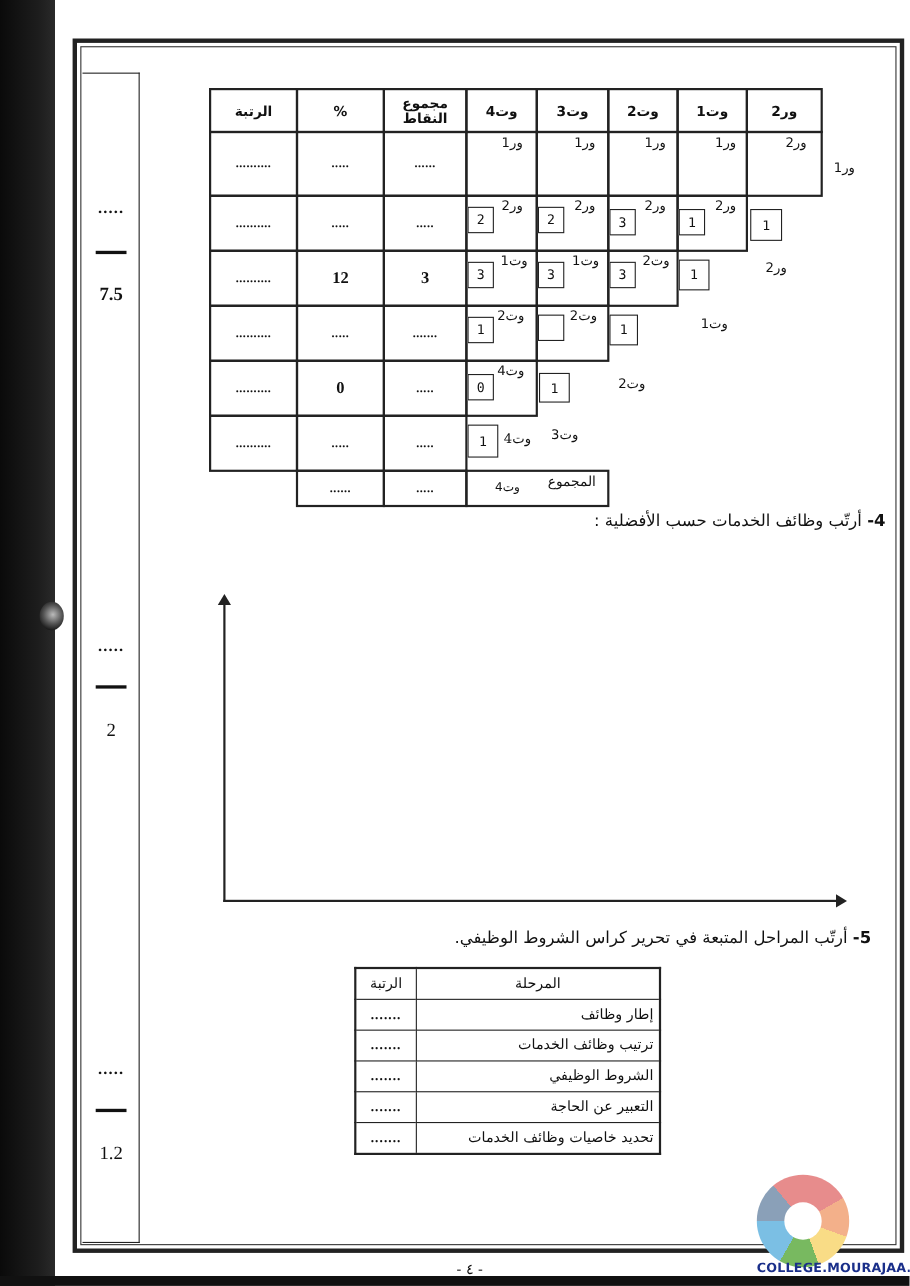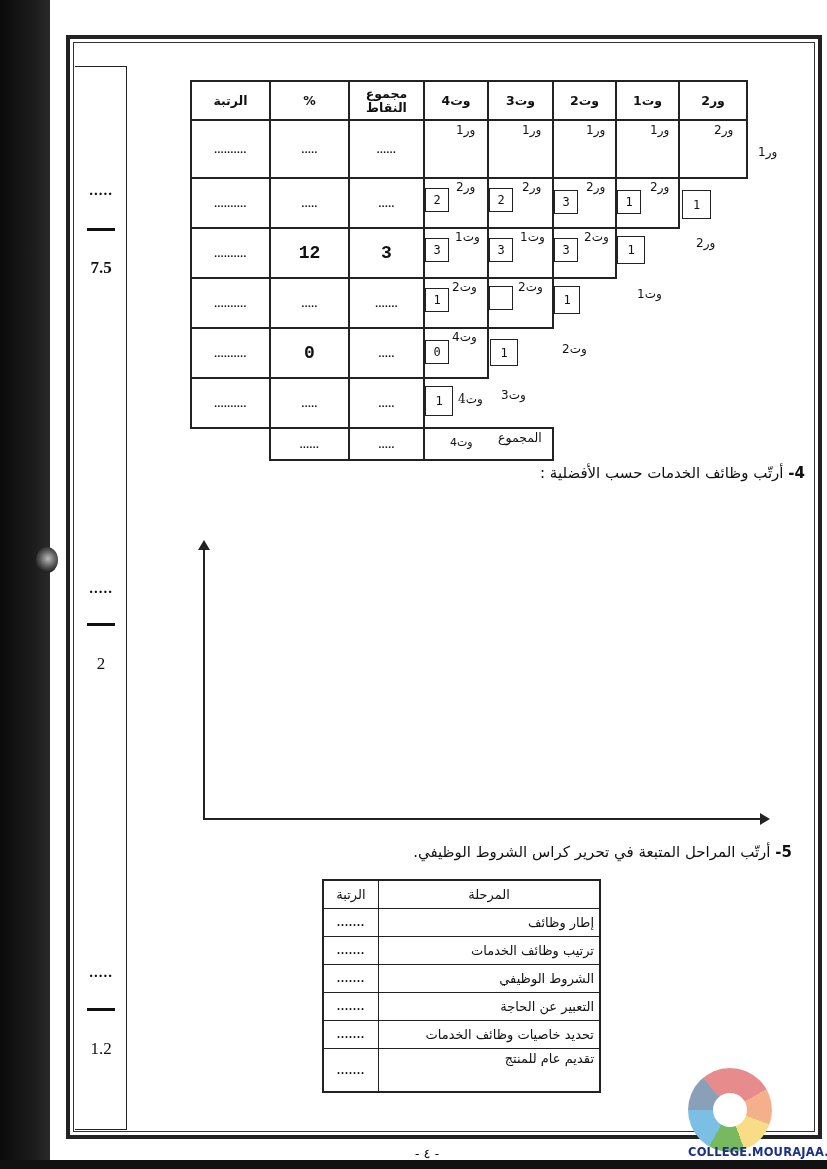--- a/index.html
+++ b/index.html
@@ -13,21 +13,21 @@
   .bottom-strip { left:0; top:1160px; width:827px; height:9px; background:#111; }
   .frame-outer { left:66px; top:35px; width:756px; height:1104px; border:4px solid #222; box-sizing:border-box; }
   .frame-inner { left:73px; top:42px; width:742px; height:1090px; border:1.5px solid #333; box-sizing:border-box; }
   .margin-col { left:75px; top:66px; width:52px; height:1064px; border:1.5px solid #222; border-left:none; box-sizing:border-box; }
   .mark-dots { font-family:"Liberation Serif", serif; font-weight:bold; font-size:15px; letter-spacing:1px; width:52px; text-align:center; }
   .mark-bar { width:28px; height:3px; background:#111; }
   .mark-val { font-family:"Liberation Serif", serif; font-size:17px; width:52px; text-align:center; }
   .gcell { border:2px solid #222; box-sizing:border-box; position:absolute; background:transparent; }
   .hd { font-family:"DejaVu Sans", sans-serif; font-weight:bold; font-size:12.5px; display:flex; align-items:center; justify-content:center; text-align:center; line-height:1.05; direction:rtl; }
   .dots { font-family:"Liberation Serif", serif; font-weight:bold; font-size:11px; letter-spacing:0.5px; display:flex; align-items:center; justify-content:center; }
-  .num { font-family:Liberation Mono, monospace; font-weight:bold; font-size:18px; display:flex; align-items:center; justify-content:center; }
+  .num { font-family:Liberation Serif, serif; font-weight:bold; font-size:15px; display:flex; align-items:center; justify-content:center; }
   .lbl { position:absolute; font-family:"DejaVu Sans", sans-serif; font-weight:normal; font-size:12px; direction:rtl; white-space:nowrap; }
   .box { position:absolute; width:24px; height:24px; border:1.5px solid #222; box-sizing:border-box; background:#fff;
          font-family:"DejaVu Sans Mono", monospace; font-size:12px; display:flex; align-items:center; justify-content:center; }
 
   .question { font-family:"DejaVu Sans", sans-serif; font-size:15px; direction:rtl; white-space:nowrap; }
   .qnum { font-weight:bold; }
 
   .axis-y { left:203px; top:548px; width:2px; height:272px; background:#222; }
   .axis-x { left:203px; top:818px; width:560px; height:2px; background:#222; }
   .arrow-up { left:198px; top:540px; width:0; height:0; border-left:6px solid transparent; border-right:6px solid transparent; border-bottom:10px solid #222; }
@@ -205,23 +205,19 @@
     <td class="rank">.......</td>
   </tr>
   <tr>
     <td class="stage">التعبير عن الحاجة</td>
     <td class="rank">.......</td>
   </tr>
   <tr>
     <td class="stage">تحديد خاصيات وظائف الخدمات</td>
     <td class="rank">.......</td>
   </tr>
-  <tr class="tall">
-    <td class="stage">تقديم عام للمنتج</td>
-    <td class="rank" style="vertical-align:middle">.......</td>
-  </tr>
 </tbody>
   </table>
 
 <div class="abs page-num">- ٤ -</div>
 <div class="abs logo"></div>
 <div class="abs logo-hole"></div>
 <div class="abs site-name">COLLEGE.MOURAJAA.COM</div>
 
 </body></html>

